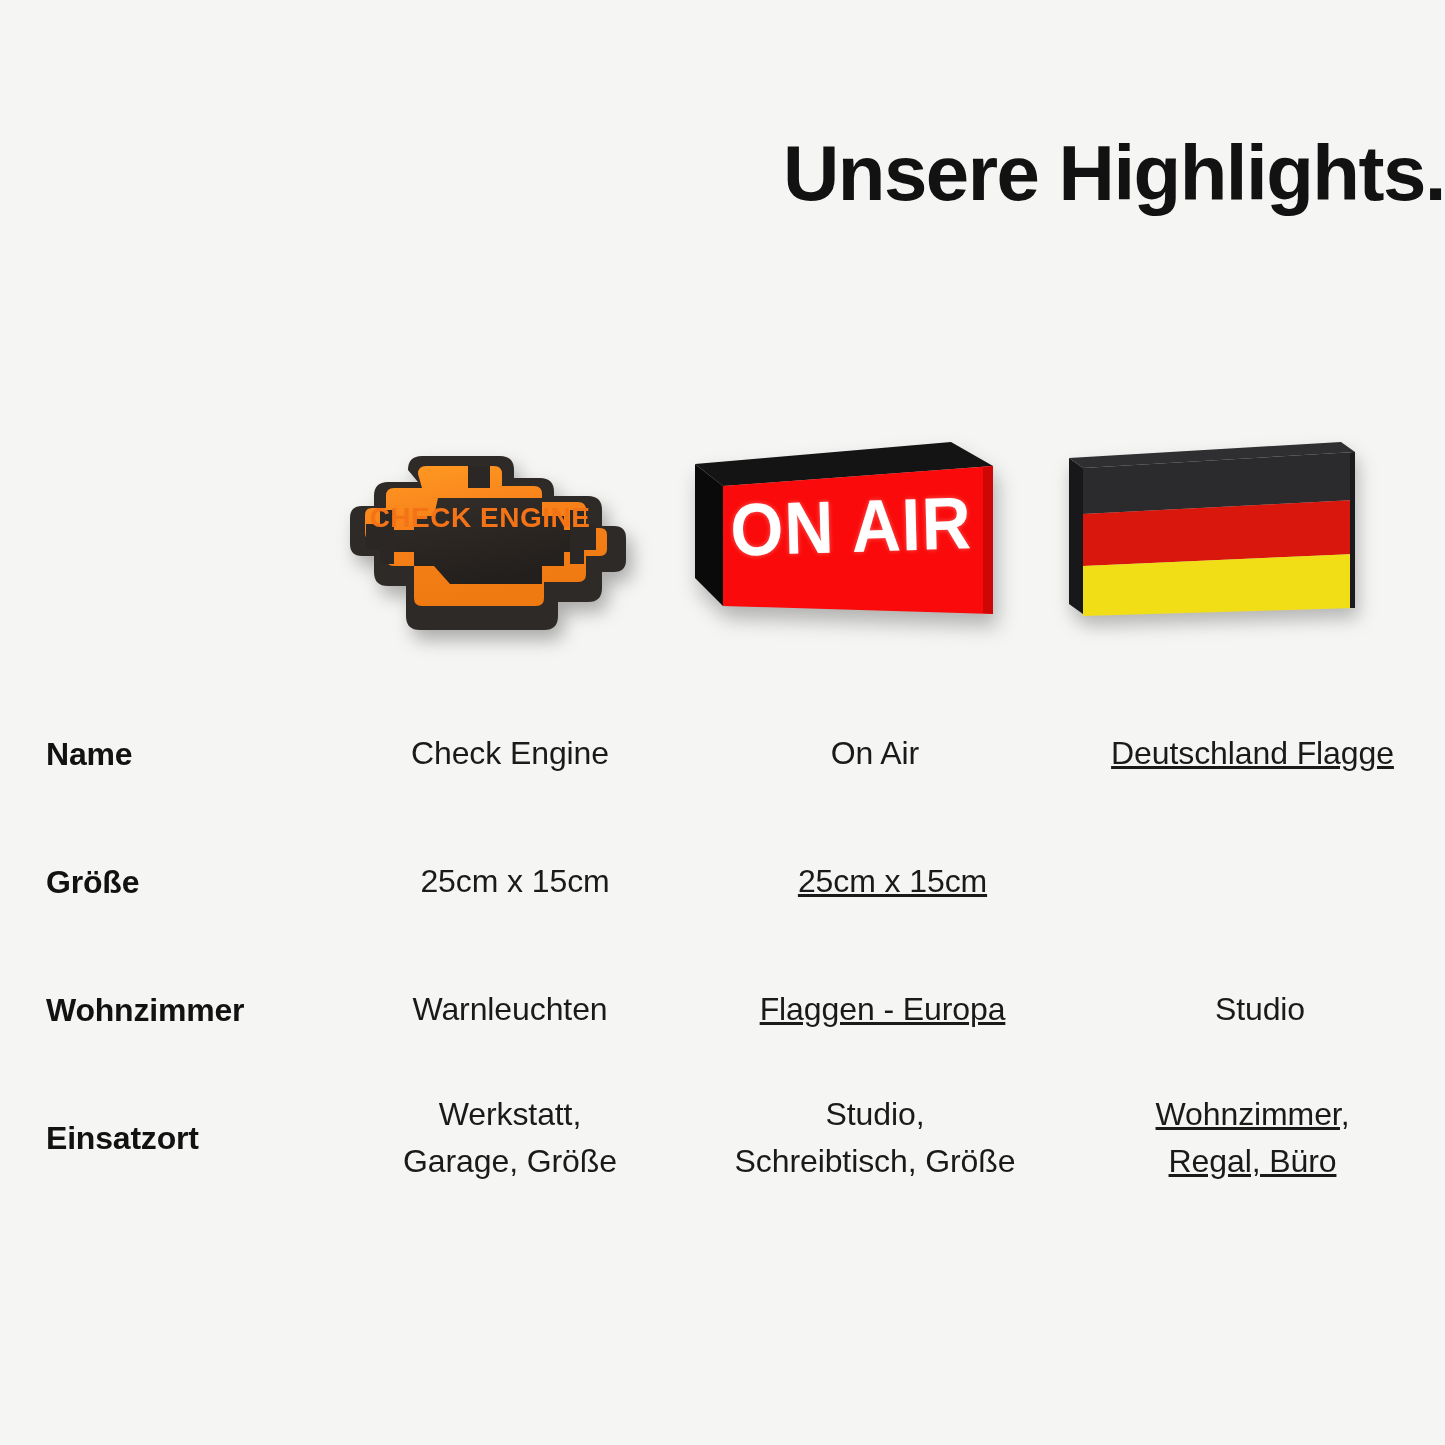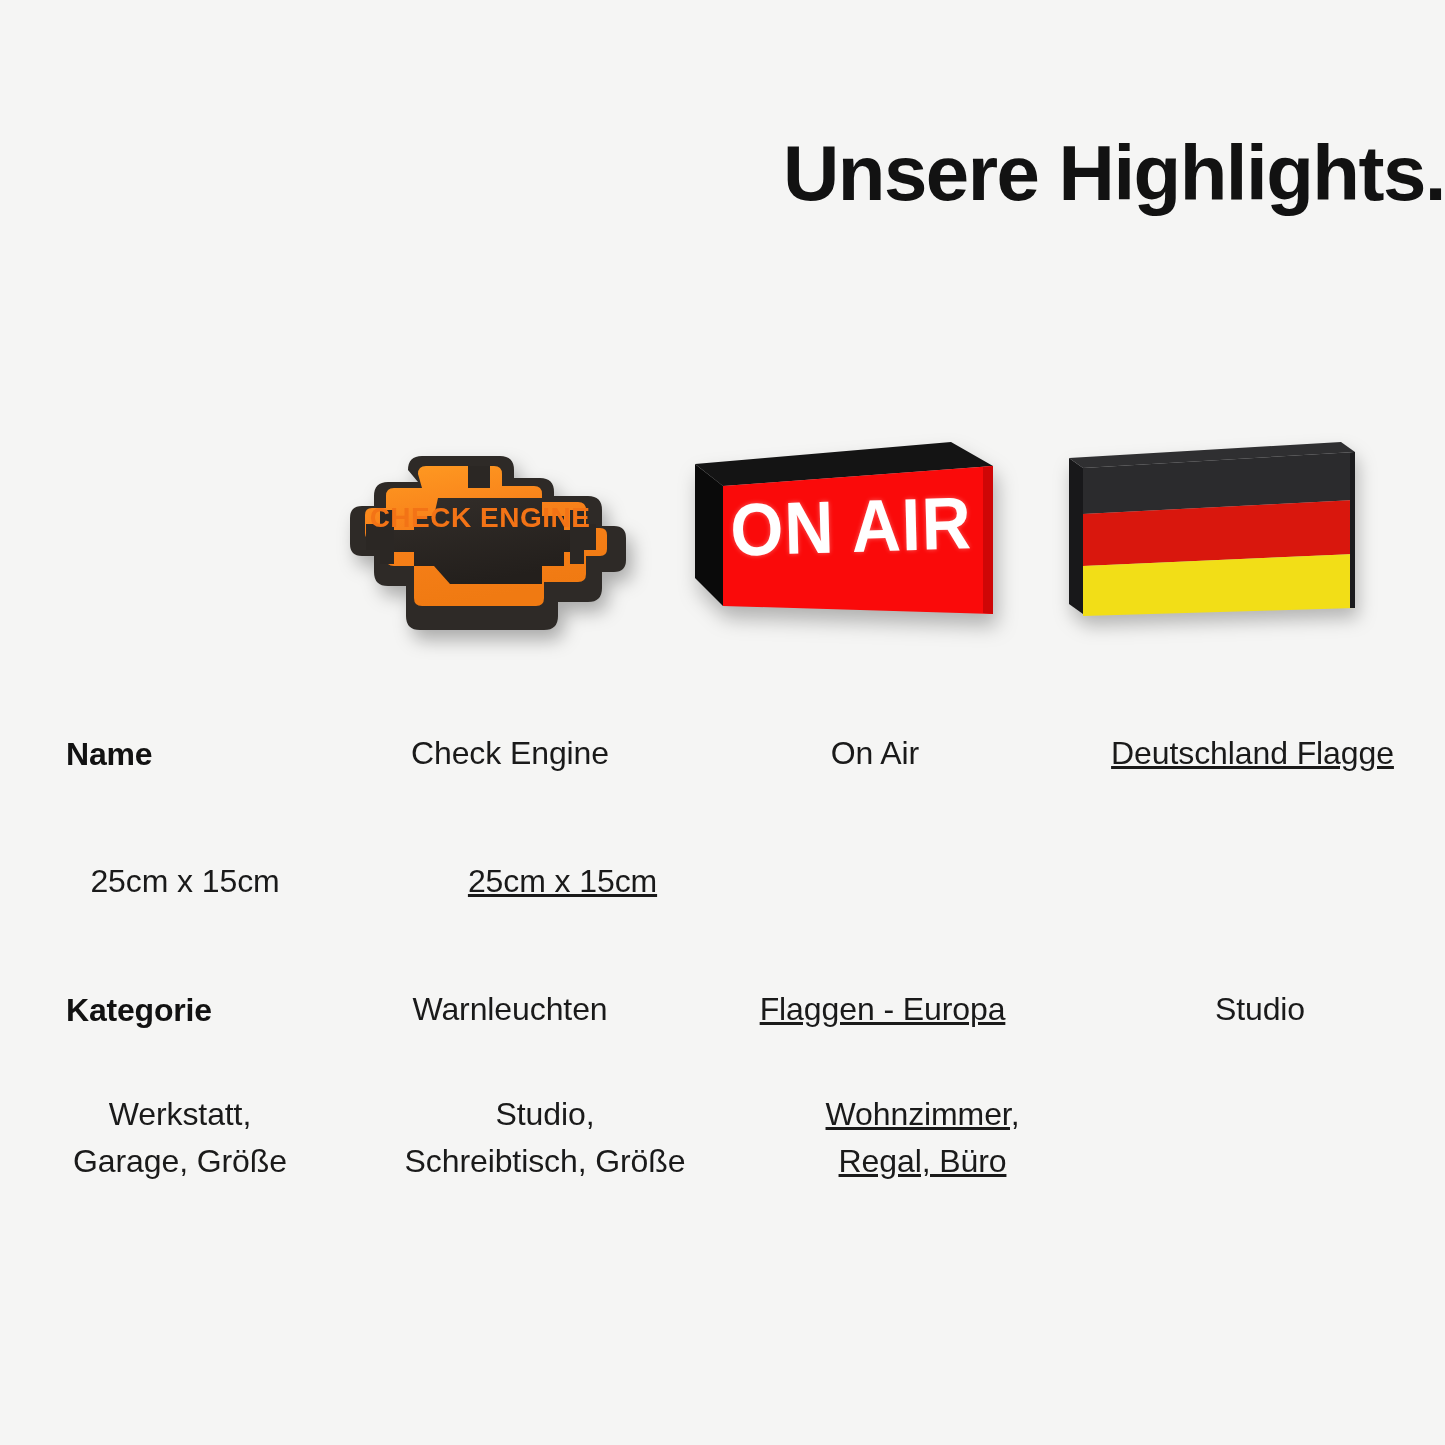--- a/index.html
+++ b/index.html
@@ -112,21 +112,21 @@
     left: 0;
     width: 1445px;
   }
   .spec-row {
     display: flex;
     align-items: center;
     height: 128px;
   }
   .spec-label {
     width: 330px;
-    padding-left: 66px;
+    padding-left: 46px;
     box-sizing: border-box;
     font-size: 32px;
     font-weight: 700;
     color: #121212;
     letter-spacing: -0.2px;
   }
   .spec-val {
     flex: 1;
     text-align: center;
     font-size: 32px;
@@ -217,32 +217,34 @@
 <div class="spec-table">
 
   <div class="spec-row">
     <div class="spec-label">Name</div>
     <div class="spec-val v1">Check Engine</div>
     <div class="spec-val v2">On Air</div>
     <div class="spec-val v3">Deutschland Flagge</div>
   </div>
 
   <div class="spec-row">
+    <div class="spec-label">Größe</div>
     <div class="spec-val v2">25cm x 15cm</div>
     <div class="spec-val v3">25cm x 15cm</div>
   </div>
 
   <div class="spec-row">
-    <div class="spec-label">Kategorie</div>
+    <div class="spec-label">Wohnzimmer</div>
     <div class="spec-val v1">Warnleuchten</div>
     <div class="spec-val v3">Flaggen - Europa</div>
     <div class="spec-val v2">Studio</div>
   </div>
 
   <div class="spec-row">
+    <div class="spec-label">Einsatzort</div>
     <div class="spec-val v1">Werkstatt,
 Garage, Größe</div>
     <div class="spec-val v2">Studio,
 Schreibtisch, Größe</div>
     <div class="spec-val v3">Wohnzimmer,
 Regal, Büro</div>
   </div>
 
 </div>
 

